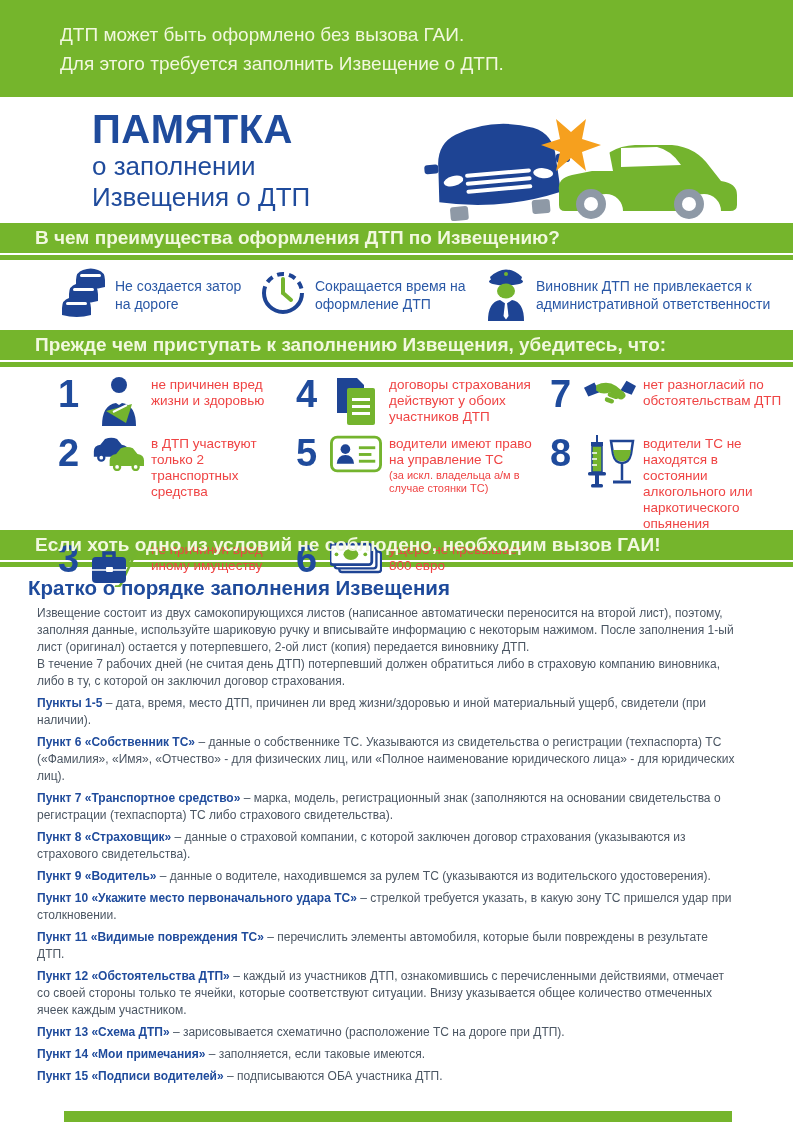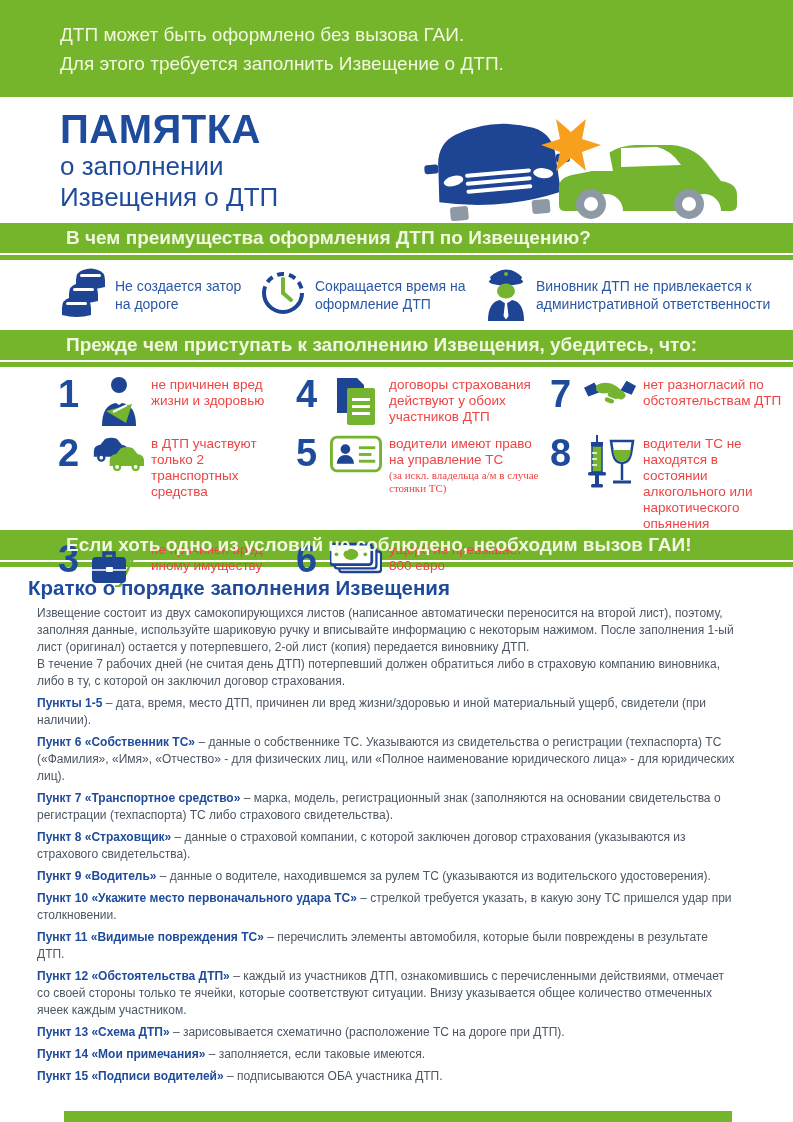--- a/index.html
+++ b/index.html
@@ -3,43 +3,43 @@
 <meta charset="utf-8">
 <style>
   html,body{margin:0;padding:0;background:#fff;}
   .page{width:793px;height:1122px;position:relative;overflow:hidden;background:#fff;
         font-family:"Liberation Sans",sans-serif;}
   
   .topband{height:97px;background:#75b52c;box-sizing:border-box;
            display:flex;flex-direction:column;justify-content:center;
            padding-left:60px;color:#f2f8df;font-size:19px;line-height:29px;font-weight:400;}
   
-  .titlesec{height:116px;position:relative;}
+  .titlesec{height:116px;position:relative;padding-left:32px;}
   .title-main{margin:10px 0 0 60px;font-size:40px;line-height:44px;font-weight:bold;color:#1f4b9c;letter-spacing:.5px;}
   .title-sub{margin-left:60px;font-size:26px;line-height:31px;color:#1f4b9c;}
   .crash{position:absolute;top:4px;right:44px;}
   
   .band{background:#fff;}
   .band .bar{height:30px;background:#75b52c;display:flex;align-items:center;
-             padding-left:66px;color:#f2f8df;font-size:19px;font-weight:bold;}
+             padding-left:35px;color:#f2f8df;font-size:19px;font-weight:bold;}
   .band .rule{height:5px;background:#75b52c;margin-top:2px;}
   
   .benefits{height:70px;display:flex;align-items:center;padding-left:60px;box-sizing:border-box;}
   .benefit{display:flex;align-items:center;gap:9px;}
   .benefit .txt{font-size:14px;line-height:18px;color:#2a58a6;}
   .b1{width:225px;}.b2{width:200px;}.b3{width:300px;}
   
   .conds{box-sizing:border-box;padding:8px 10px 4px 58px;height:163px;
          display:grid;grid-template-columns:236px 252px 1fr;grid-template-rows:auto auto auto;
          grid-auto-flow:column;row-gap:8px;column-gap:2px;}
   .cond{display:flex;gap:7px;align-items:flex-start;}
   .cond .num{font-size:38px;line-height:38px;font-weight:bold;color:#1f4b9c;width:27px;flex:none;}
   .cond .ic{width:52px;flex:none;display:flex;justify-content:center;padding-top:1px;}
   .cond .tx{font-size:13.5px;line-height:16px;color:#ef4444;padding-top:2px;}
-  .cond .note{font-size:11px;line-height:12.5px;margin-top:1px;font-family:Liberation Serif, serif;}
+  .cond .note{font-size:11px;line-height:12.5px;margin-top:1px;}
   
   .guide{box-sizing:border-box;padding:0 56px 0 28px;}
   .guide h2{margin:9px 0 5px 0;font-size:20.5px;color:#1f4b9c;}
   .guide p{margin:0 0 5px 9px;font-size:12px;line-height:17px;color:#4b5663;}
   .guide .lead{color:#1f4b9c;font-weight:bold;}
   .footerbar{position:absolute;left:64px;right:61px;bottom:0;height:11px;background:#75b52c;}
 </style>
 </head>
 <body>
 

